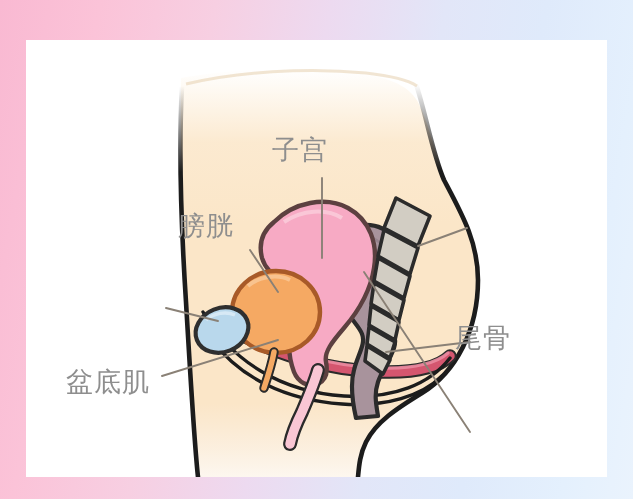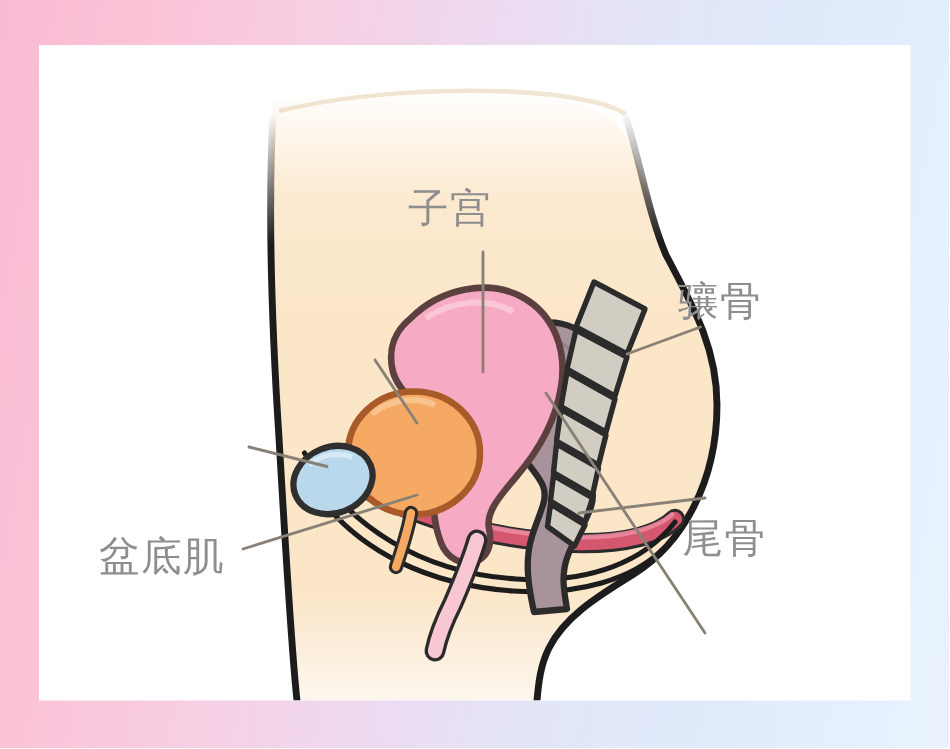--- a/index.html
+++ b/index.html
@@ -29,21 +29,21 @@
         #eddaf0 46%,
         #e2e6f8 62%,
         #dfeaFB 76%,
         #e4f0fd 90%,
         #eaf3fd 100%);
   }
   
   #canvas {
     position: absolute;
     left: 26px;
-    top: 30px;
+    top: 40px;
     width: 581px;
     height: 437px;
     background: #ffffff;
     overflow: hidden;
   }
   #art {
     position: absolute;
     left: 0;
     top: 0;
     width: 581px;
@@ -210,23 +210,23 @@
         <line x1="140" y1="268" x2="192" y2="281"></line>
         <line x1="444" y1="302" x2="360" y2="312"></line>
         <line x1="136" y1="336" x2="252" y2="300"></line>
         <line x1="444" y1="392" x2="338" y2="232"></line>
       </g>
 
     </svg>
 
     <div class="lbl" style="left:246px; top:96px;">子宫</div>
 
-
-    <div class="lbl" style="left:426px; top:158px;">骧骨</div>
-
-
-    <div class="lbl" style="left:429px; top:284px;margin-top:32px;">尾骨</div>
+    <div class="lbl" style="left:152px; top:172px;">膀胱</div>
+
+
+
+    <div class="lbl" style="left:429px; top:284px;">尾骨</div>
 
     <div class="lbl" style="left:40px; top:328px;">盆底肌</div>
 
 
   </div>
 </div>
 
 </body></html>

